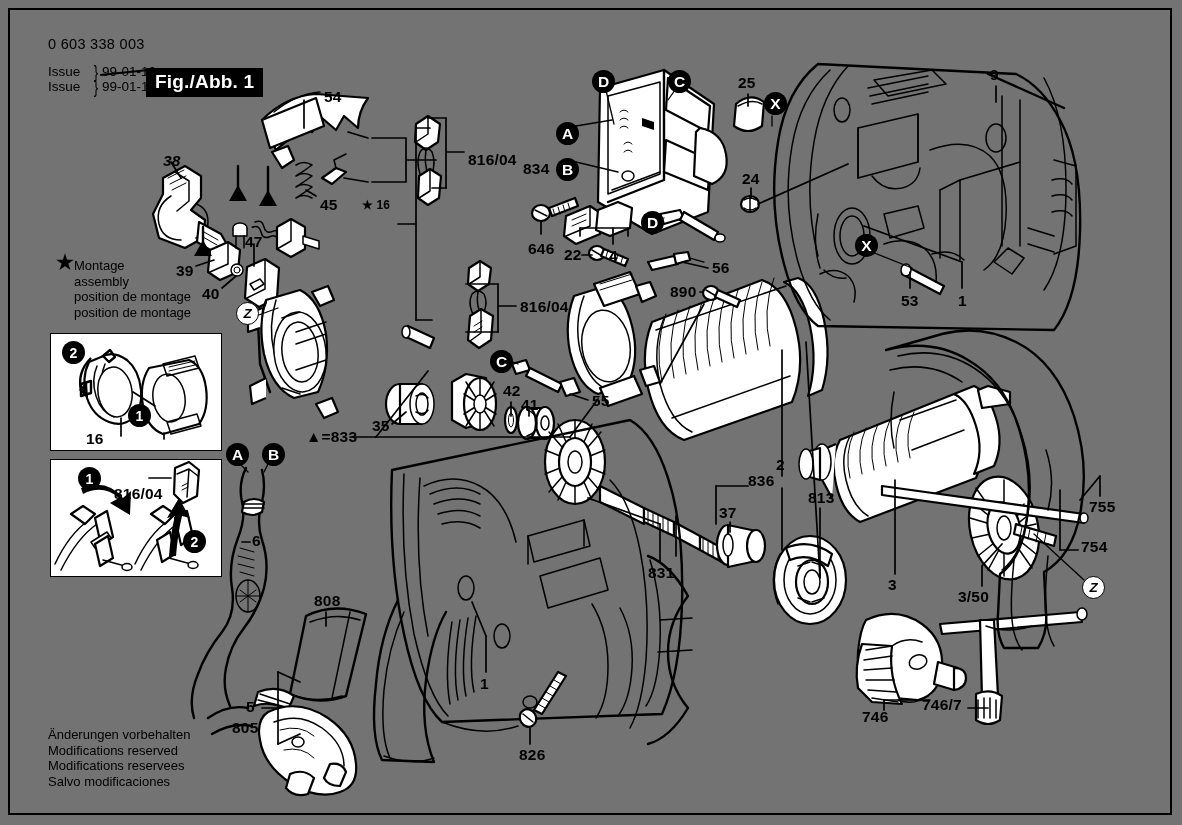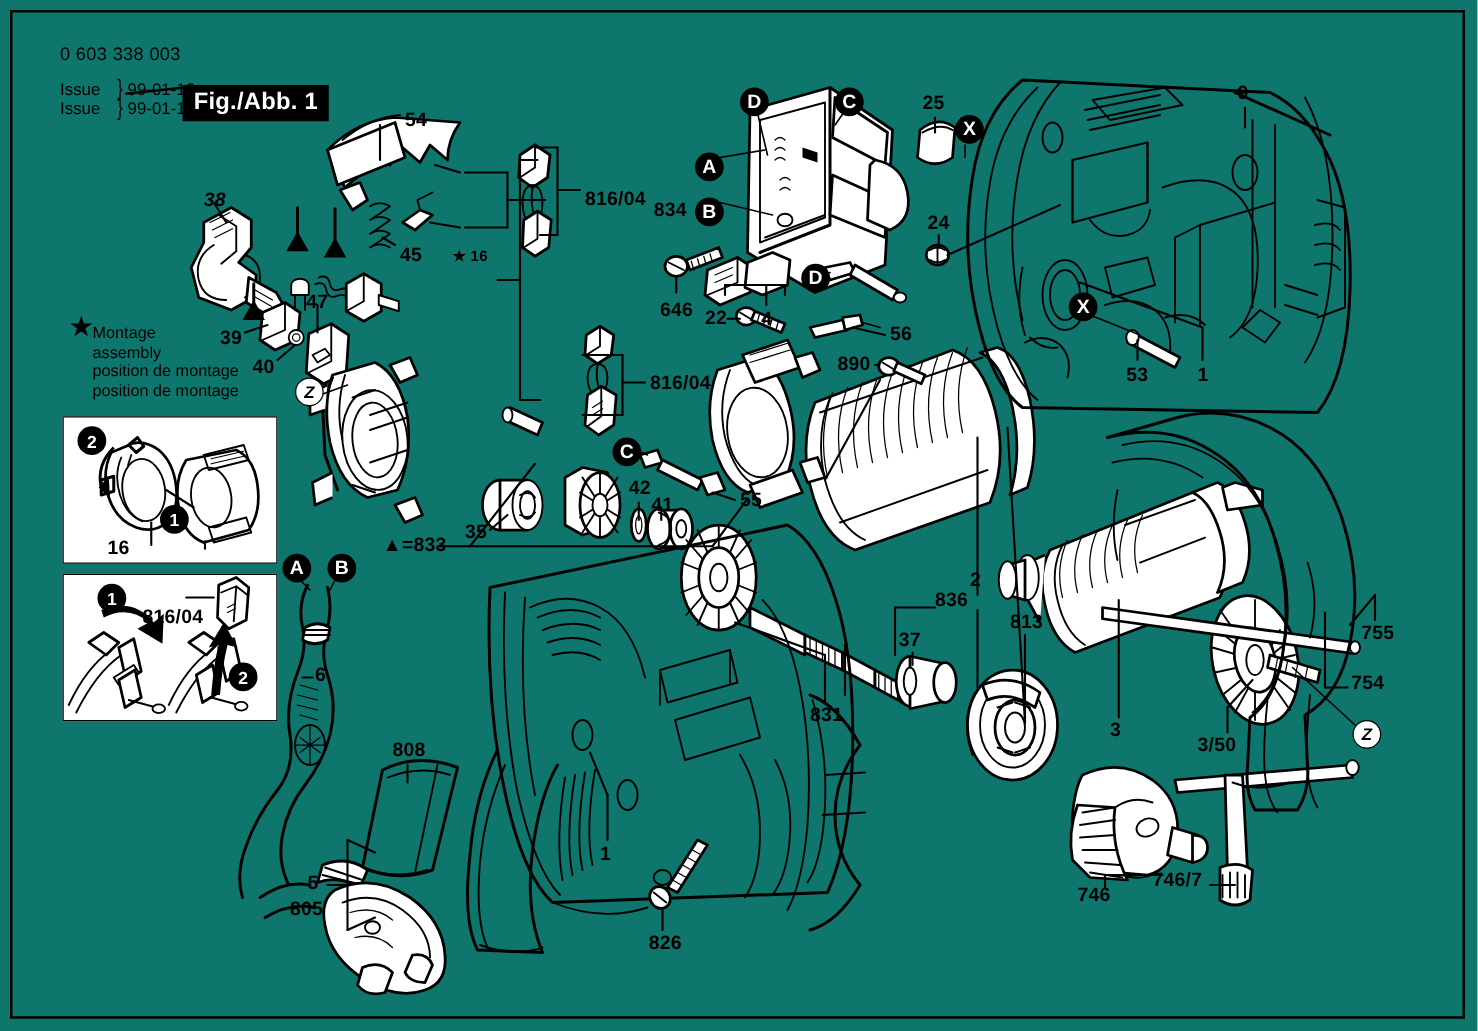--- a/index.html
+++ b/index.html
@@ -1,17 +1,17 @@
 <!DOCTYPE html>
 <html><head>
 <meta charset="utf-8">
 <style>
   html,body{margin:0;padding:0;background:#ffffff;}
   body{width:1182px;height:825px;font-family:"Liberation Sans",sans-serif;color:#000;}
-  #page{position:relative;width:1182px;height:825px;overflow:hidden;background:#0f766e;}
+  #page{position:relative;width:1182px;height:825px;overflow:hidden;background:#737373;}
   #frame{position:absolute;left:8px;top:8px;width:1164px;height:807px;border:2px solid #000;box-sizing:border-box;}
 
   .hdr-part{position:absolute;left:48px;top:36px;font-size:14.5px;letter-spacing:.3px;font-weight:400;}
   .stand-blk{position:absolute;left:48px;top:64px;font-size:13.5px;line-height:15px;}
   .stand-row{display:flex;align-items:center;white-space:nowrap;}
   .stand-lbl{display:inline-block;width:42px;}
   .brace{display:inline-block;width:12px;text-align:center;font-size:19px;line-height:15px;transform:scaleX(.7);}
   .date-strike{position:relative;}
   .date-strike:after{content:"";position:absolute;left:-2px;right:-2px;top:48%;height:1.6px;background:#000;transform:rotate(-6deg);}
   .figbadge{position:absolute;left:146px;top:68px;background:#000;color:#fff;font-size:19px;font-weight:bold;padding:3px 9px 4px 9px;letter-spacing:.2px;}
@@ -67,20 +67,26 @@
   <div class="figbadge">Fig./Abb. 1</div>
 
   <div class="note-star">★</div>
   <div class="note-txt">
     <div>Montage</div>
     <div>assembly</div>
     <div>position de montage</div>
     <div>position de montage</div>
   </div>
 
+  <div class="foot">
+    <div>Änderungen vorbehalten</div>
+    <div>Modifications reserved</div>
+    <div>Modifications reservees</div>
+    <div>Salvo modificaciones</div>
+  </div>
 
   <div class="inset" id="inset-a">
     <svg width="168" height="114" viewBox="0 0 168 114">
       <g>
         <path class="fillw2" d="M38 28 q-8 16 -2 36 q6 18 22 24 q14 5 24 -4 q10 -10 8 -28 q-2 -20 -14 -30 q-14 -10 -26 -3 z"></path>
         <path class="st" d="M46 32 q-6 14 -1 30 q5 16 18 21"></path>
         <path class="st" d="M54 30 q-6 14 -1 29"></path>
         <ellipse class="fillw" cx="64" cy="58" rx="17" ry="25" transform="rotate(-8 64 58)"></ellipse>
         <path class="st2" d="M30 50 l10 -3 l0 12 l-10 3 z"></path>
         <path class="st2" d="M52 22 l7 -6 l5 7 l-6 5 z"></path>

